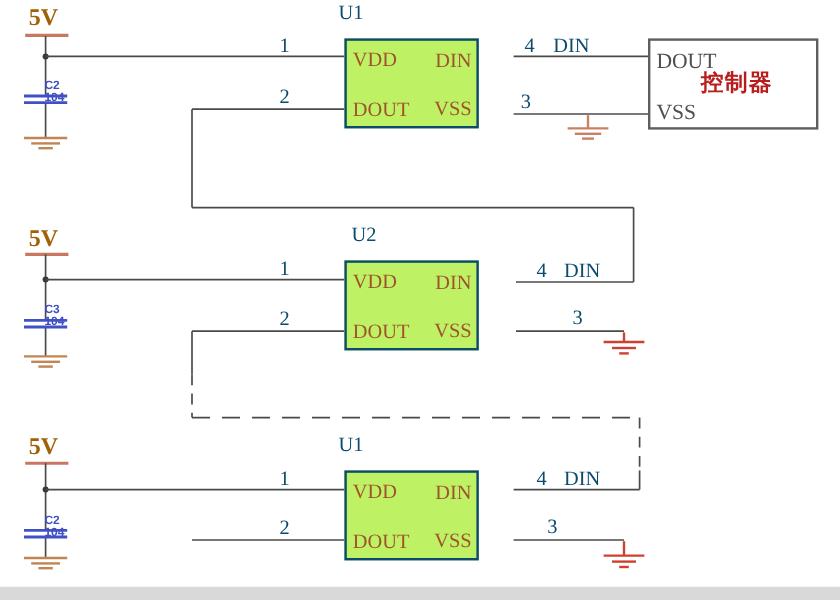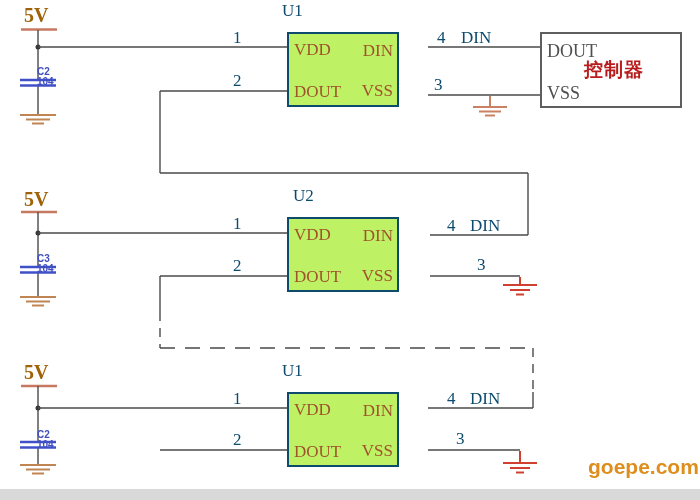--- a/index.html
+++ b/index.html
@@ -192,16 +192,15 @@
   <span class="lbl" style="left:447px;top:390px;">4</span>
   <span class="lbl" style="left:470px;top:390px;">DIN</span>
   <span class="lbl" style="left:456px;top:430px;">3</span>
   <div class="chip" style="left:287px;top:392px;">
     <span class="pin tl">VDD</span>
     <span class="pin tr">DIN</span>
     <span class="pin bl">DOUT</span>
     <span class="pin br">VSS</span>
   </div>
 
-  <span class="watermark">goepe.com</span>
   <div class="bottom-strip"></div>
 
 </div>
 
 </body></html>

